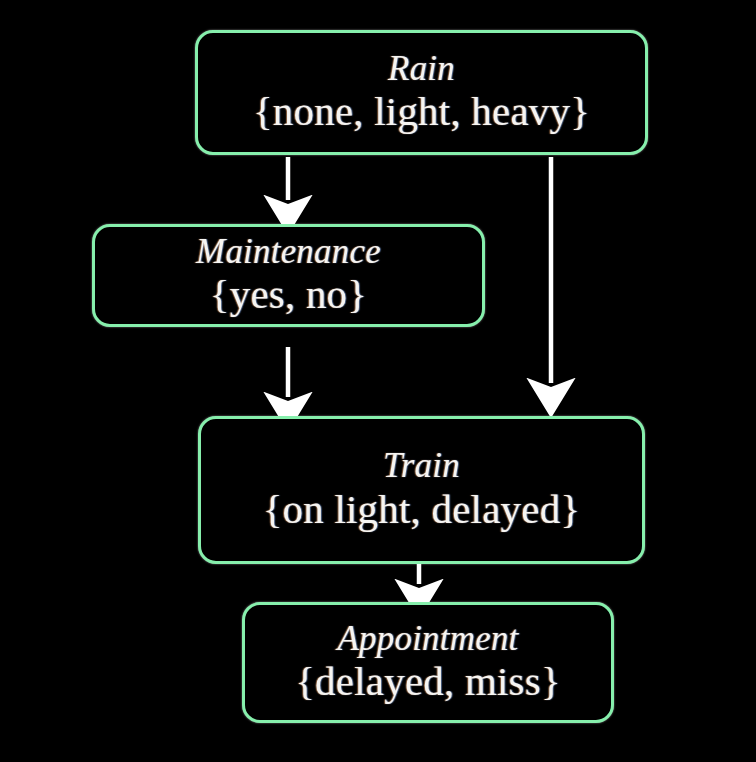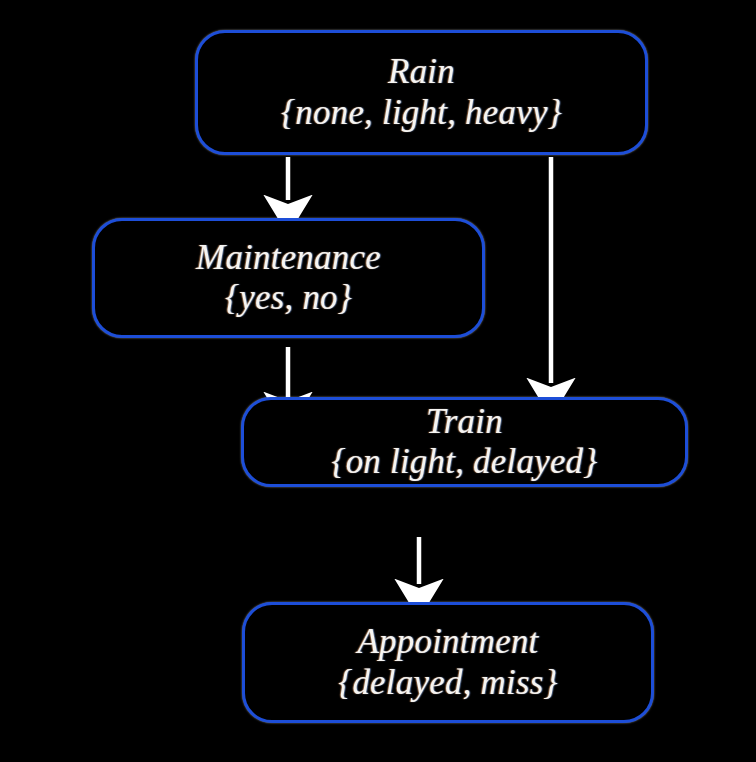--- a/index.html
+++ b/index.html
@@ -24,52 +24,51 @@
     left: 0;
     top: 0;
     width: 756px;
     height: 762px;
     pointer-events: none;
   }
   .node {
     position: absolute;
     box-sizing: border-box;
     background: #000000;
-    border: 3px solid #1d4ed8;
-    border-radius: 30px;
+    border: 3px solid #86efac;
+    border-radius: 18px;
     display: flex;
     flex-direction: column;
     align-items: center;
     justify-content: center;
     color: #f6f5f2;
     text-align: right;
     box-shadow: 0 0 2px rgba(255,255,255,0.55);
   }
   .node-name {
     font-style: italic;
     font-size: 35px;
     line-height: 1.08;
     letter-spacing: 0.2px;
     text-shadow: -1px 0 1px rgba(255,180,120,0.55), 1px 0 1px rgba(150,190,255,0.55);
     white-space: nowrap;
   }
   .node-domain {
-    font-style: italic;
-    font-size: 35px;
+    font-size: 41px;
     line-height: 1.12;
     letter-spacing: 0.2px;
     text-shadow: -1px 0 1px rgba(255,180,120,0.55), 1px 0 1px rgba(150,190,255,0.55);
     white-space: nowrap;
     margin-top: 2px;
   }
   
   #node-rain        { left: 195px; top: 30px;  width: 453px; height: 125px; }
-  #node-maintenance { left: 92px;  top: 218px; width: 393px; height: 120px; }
-  #node-train       { left: 198px; top: 397px; width: 447px; height: 90px; margin-left: 43px; }
-  #node-appointment { left: 242px; top: 602px; width: 412px; height: 121px; }
+  #node-maintenance { left: 92px;  top: 224px; width: 393px; height: 103px; }
+  #node-train       { left: 198px; top: 416px; width: 447px; height: 148px; }
+  #node-appointment { left: 242px; top: 602px; width: 372px; height: 121px; }
 </style>
 </head>
 <body>
 
 <div id="canvas">
 
   <svg id="edge-layer" viewBox="0 0 756 762">
     <defs>
       <marker id="arrowhead" markerWidth="9" markerHeight="11" refX="1.2" refY="5.5" orient="auto" markerUnits="strokeWidth">
         <path d="M 0 0 L 9 5.5 L 0 11 L 2.1 5.5 Z" fill="#ffffff"></path>

